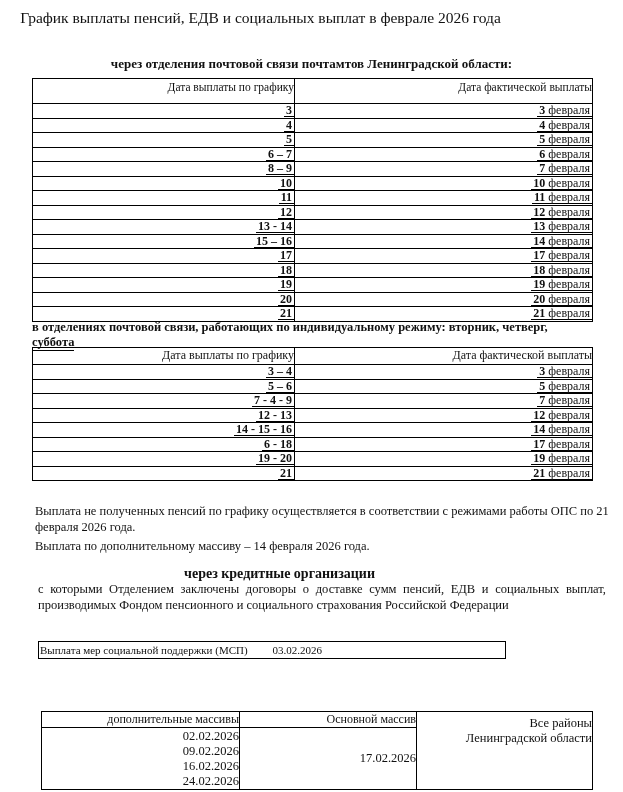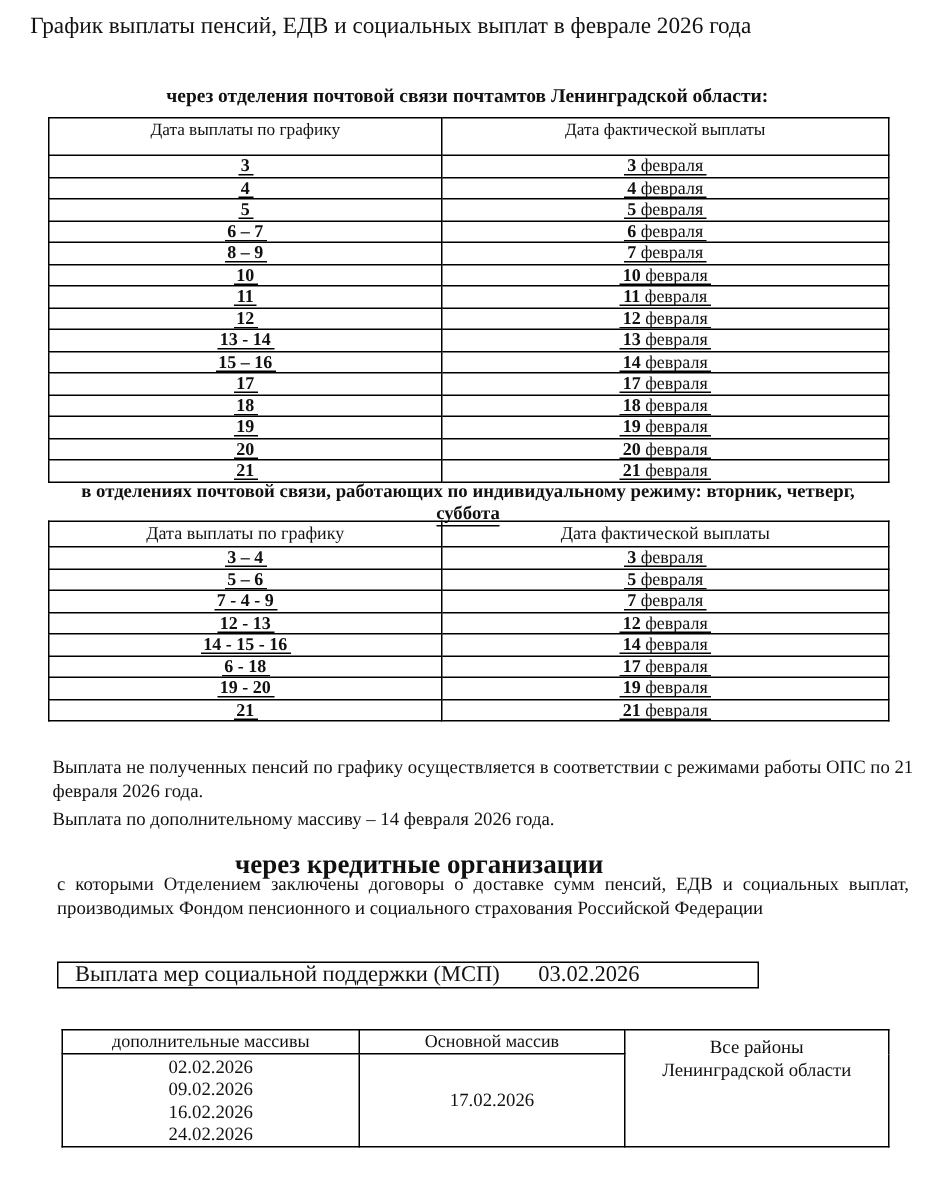--- a/index.html
+++ b/index.html
@@ -14,54 +14,54 @@
   }
   .sub1 {
     left: 0; width: 623px; top: 44px; text-align: center;
     font-size: 13px; font-weight: bold; line-height: 16px; margin-top: 12px;
   }
   table.sched {
     position: absolute; border-collapse: collapse; table-layout: fixed;
     font-size: 12px;
   }
   table.sched td, table.sched th {
-    border: 1.3px solid #000; padding: 0; text-align: center;
+    border: 1.3px solid #000; padding: 0; text-align: right;
     vertical-align: middle; overflow: hidden; white-space: nowrap;
   }
   table.sched th { font-weight: normal; font-size: 11.5px; vertical-align: top; }
   table.sched td { height: 13.5px; line-height: 13px; }
   .u { display: inline-block; border-bottom: 1.2px solid #000; padding: 0 2px; line-height: 12px; }
   .b { font-weight: bold; }
   #t1 { left: 32px; top: 78px; width: 560px; }
   #t1 th { height: 22px; padding-top: 2px; }
   #t2 { left: 32px; top: 347px; width: 560px; }
   #t2 th { height: 16px; font-size: 12px; padding-top: 0; }
   .sub2 {
-    left: 32px; width: 560px; top: 320px; text-align: center;
+    left: 32px; width: 560px; top: 320px; text-align: left;
     font-size: 12.5px; font-weight: bold; line-height: 15px;
   }
   .sub2 .last { display: inline-block; border-bottom: 1.3px solid #000; }
   .notes {
     left: 32px; width: 580px; top: 500px; font-size: 12.5px; line-height: 16px;
   }
   .notes p { margin: 3px; }
   .sub3 {
     left: 0; width: 559px; top: 566px; text-align: center;
-    font-size: 18px; font-weight: bold;
+    font-size: 14px; font-weight: bold;
   }
   .intro {
     left: 38px; width: 568px; top: 581px; font-size: 12.5px; line-height: 16px;
     text-align: justify; text-align-last: left;
   }
   .msp {
     left: 38px; top: 641px; width: 468px; height: 18px; box-sizing: border-box;
-    border: 1.3px solid #000; font-size: 15px; line-height: 16px; padding-left: 11px;
+    border: 1.3px solid #000; font-size: 11px; line-height: 16px; padding-left: 1px;
   }
   .msp .date { margin-left: 22px; }
-  #t3 { left: 41px; top: 686px; width: 551px; font-size: 12.5px; padding-left: 40px; }
+  #t3 { left: 41px; top: 711px; width: 551px; font-size: 12.5px; padding-left: 40px; }
   #t3 th { height: 15px; font-size: 12px; vertical-align: middle; }
   #t3 td { height: auto; line-height: 15px; }
   #t3 td.region { vertical-align: top; padding-top: 4px; }
 </style>
 </head>
 <body>
 
 <div class="abs title">График выплаты пенсий, ЕДВ и социальных выплат в феврале 2026  года</div>
 <div class="abs sub1">через отделения почтовой связи  почтамтов Ленинградской области:</div>
 

